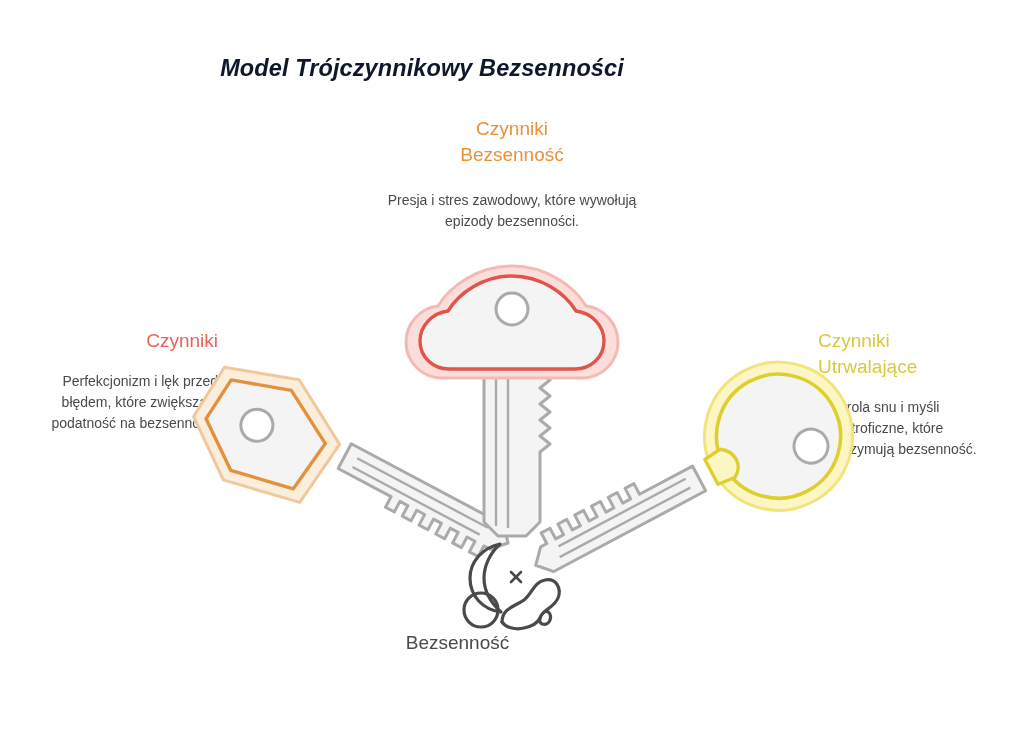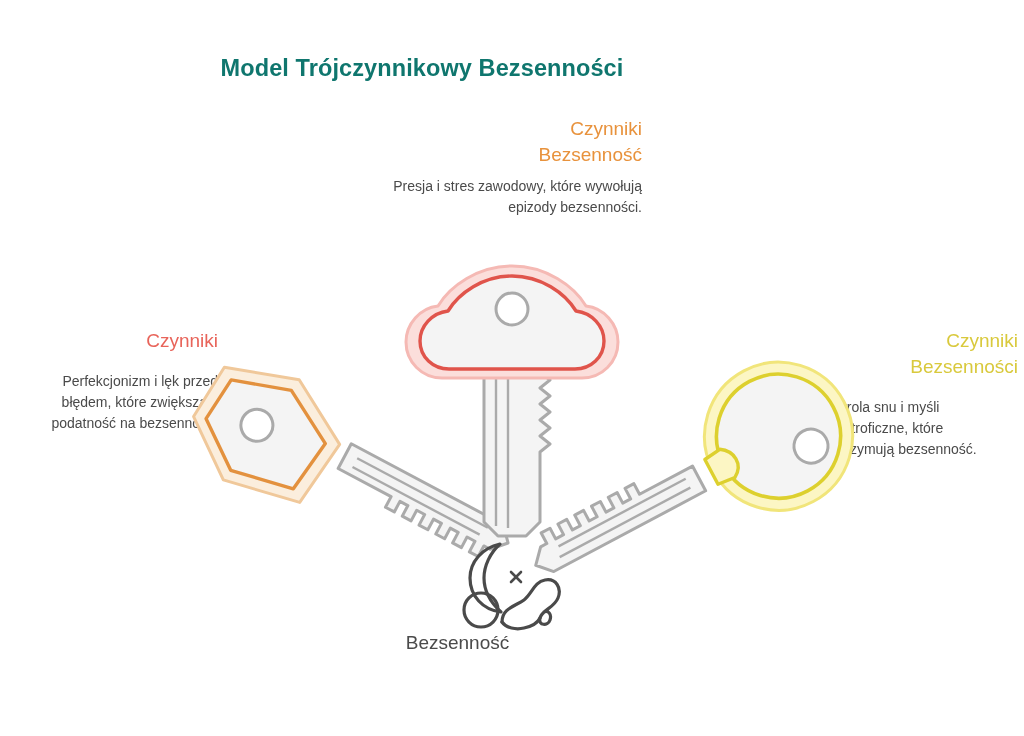--- a/index.html
+++ b/index.html
@@ -21,47 +21,47 @@
 
   
   #page-title {
     position: absolute;
     top: 55px;
     left: 0;
     width: 844px;
     text-align: center;
     font-size: 23.5px;
     font-weight: bold;
-    color: #0f766e;
+    color: #0f172a;
     letter-spacing: 0.1px;
+    font-style: italic;
   }
 
   
   .factor-heading {
     font-size: 19px;
     line-height: 26px;
     font-weight: normal;
-    text-align: right;
   }
   .factor-desc {
     font-size: 14px;
     line-height: 21px;
     color: #4a4a4a;
   }
 
   
   #factor-top {
     position: absolute;
     top: 116px;
     left: 382px;
     width: 260px;
     text-align: center;
   }
   #factor-top .factor-heading { color: #e8923c; }
-  #factor-top .factor-desc { margin-top: 8px; text-align: right; }
+  #factor-top .factor-desc { margin-top: 22px; }
 
   
   #factor-left {
     position: absolute;
     top: 328px;
     left: 10px;
     width: 208px;
     text-align: right;
   }
   #factor-left .factor-heading { color: #e8645a; }
@@ -117,21 +117,21 @@
   <div id="factor-left">
     <div class="factor-heading">
       <div>Czynniki</div>
     </div>
     <div class="factor-desc">Perfekcjonizm i lęk przed błędem, które zwiększają podatność na bezsenność.</div>
   </div>
 
   <div id="factor-right">
     <div class="factor-heading">
       <div>Czynniki</div>
-      <div>Bezsenności</div>
+      <div>Utrwalające</div>
     </div>
     <div class="factor-desc">Kontrola snu i myśli katastroficzne, które podtrzymują bezsenność.</div>
   </div>
 
   <svg id="keys-artwork" viewBox="0 0 1024 736">
 
     <g transform="translate(300,455) rotate(28)">
 
       <path d="M 40 -34
                L 212 -34

